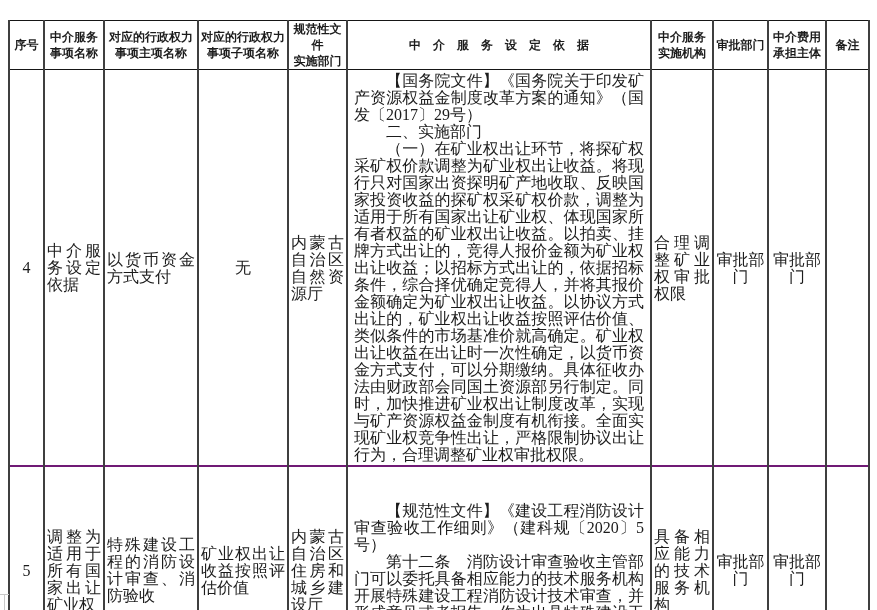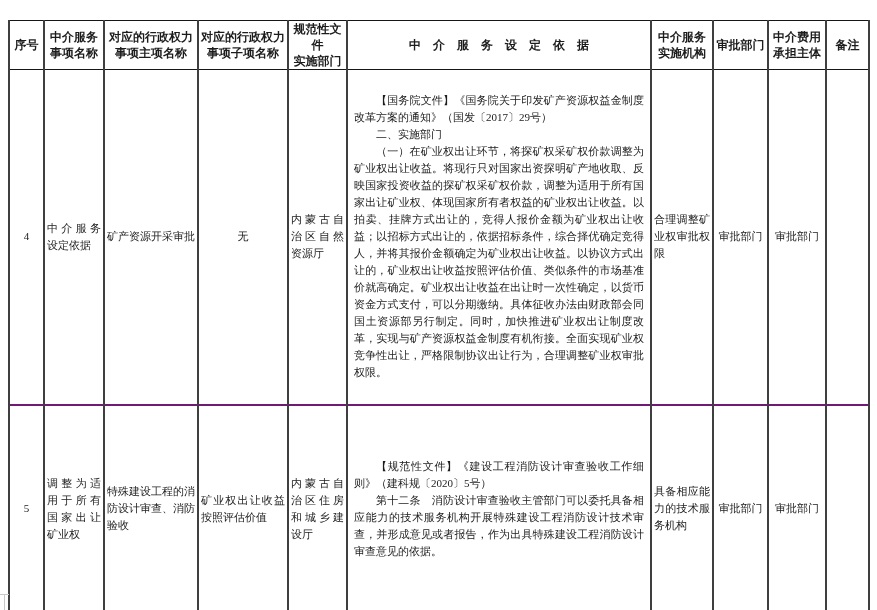--- a/index.html
+++ b/index.html
@@ -58,21 +58,21 @@
   th.basis-head {
     letter-spacing: 1em;
     text-indent: 1em;
     white-space: nowrap;
   }
 
   
   tr.data-row-1 { height: 335px; }
   tr.data-row-2 { height: 208px; }
   table.svc td {
-    font-size: 11px;
+    font-size: 16px;
     line-height: 17px;
   }
   td.cc { text-align: center; padding: 0 1px; }
   td.jj {
     text-align: justify;
     text-justify: inter-character;
     padding: 0 2px;
     word-break: break-all;
   }
   td.basis { padding: 2px 6px; text-align: left; }
@@ -128,21 +128,21 @@
         <th>审批部门</th>
         <th>中介费用
 承担主体</th>
         <th>备注</th>
       </tr>
     </thead>
     <tbody>
       <tr class="data-row-1">
         <td class="cc">4</td>
         <td class="jj">中介服务设定依据</td>
-        <td class="jj">矿产资源开采审批</td>
+        <td class="jj">以货币资金方式支付</td>
         <td class="cc">无</td>
         <td class="jj">内蒙古自治区自然资源厅</td>
         <td class="basis">
           <p>【国务院文件】《国务院关于印发矿产资源权益金制度改革方案的通知》（国发〔2017〕29号）</p>
           <p>二、实施部门</p>
           <p>（一）在矿业权出让环节，将探矿权采矿权价款调整为矿业权出让收益。将现行只对国家出资探明矿产地收取、反映国家投资收益的探矿权采矿权价款，调整为适用于所有国家出让矿业权、体现国家所有者权益的矿业权出让收益。以拍卖、挂牌方式出让的，竞得人报价金额为矿业权出让收益；以招标方式出让的，依据招标条件，综合择优确定竞得人，并将其报价金额确定为矿业权出让收益。以协议方式出让的，矿业权出让收益按照评估价值、类似条件的市场基准价就高确定。矿业权出让收益在出让时一次性确定，以货币资金方式支付，可以分期缴纳。具体征收办法由财政部会同国土资源部另行制定。同时，加快推进矿业权出让制度改革，实现与矿产资源权益金制度有机衔接。全面实现矿业权竞争性出让，严格限制协议出让行为，合理调整矿业权审批权限。</p>
         </td>
         <td class="jj">合理调整矿业权审批权限</td>
         <td class="cc">审批部门</td>
         <td class="cc">审批部门</td>

